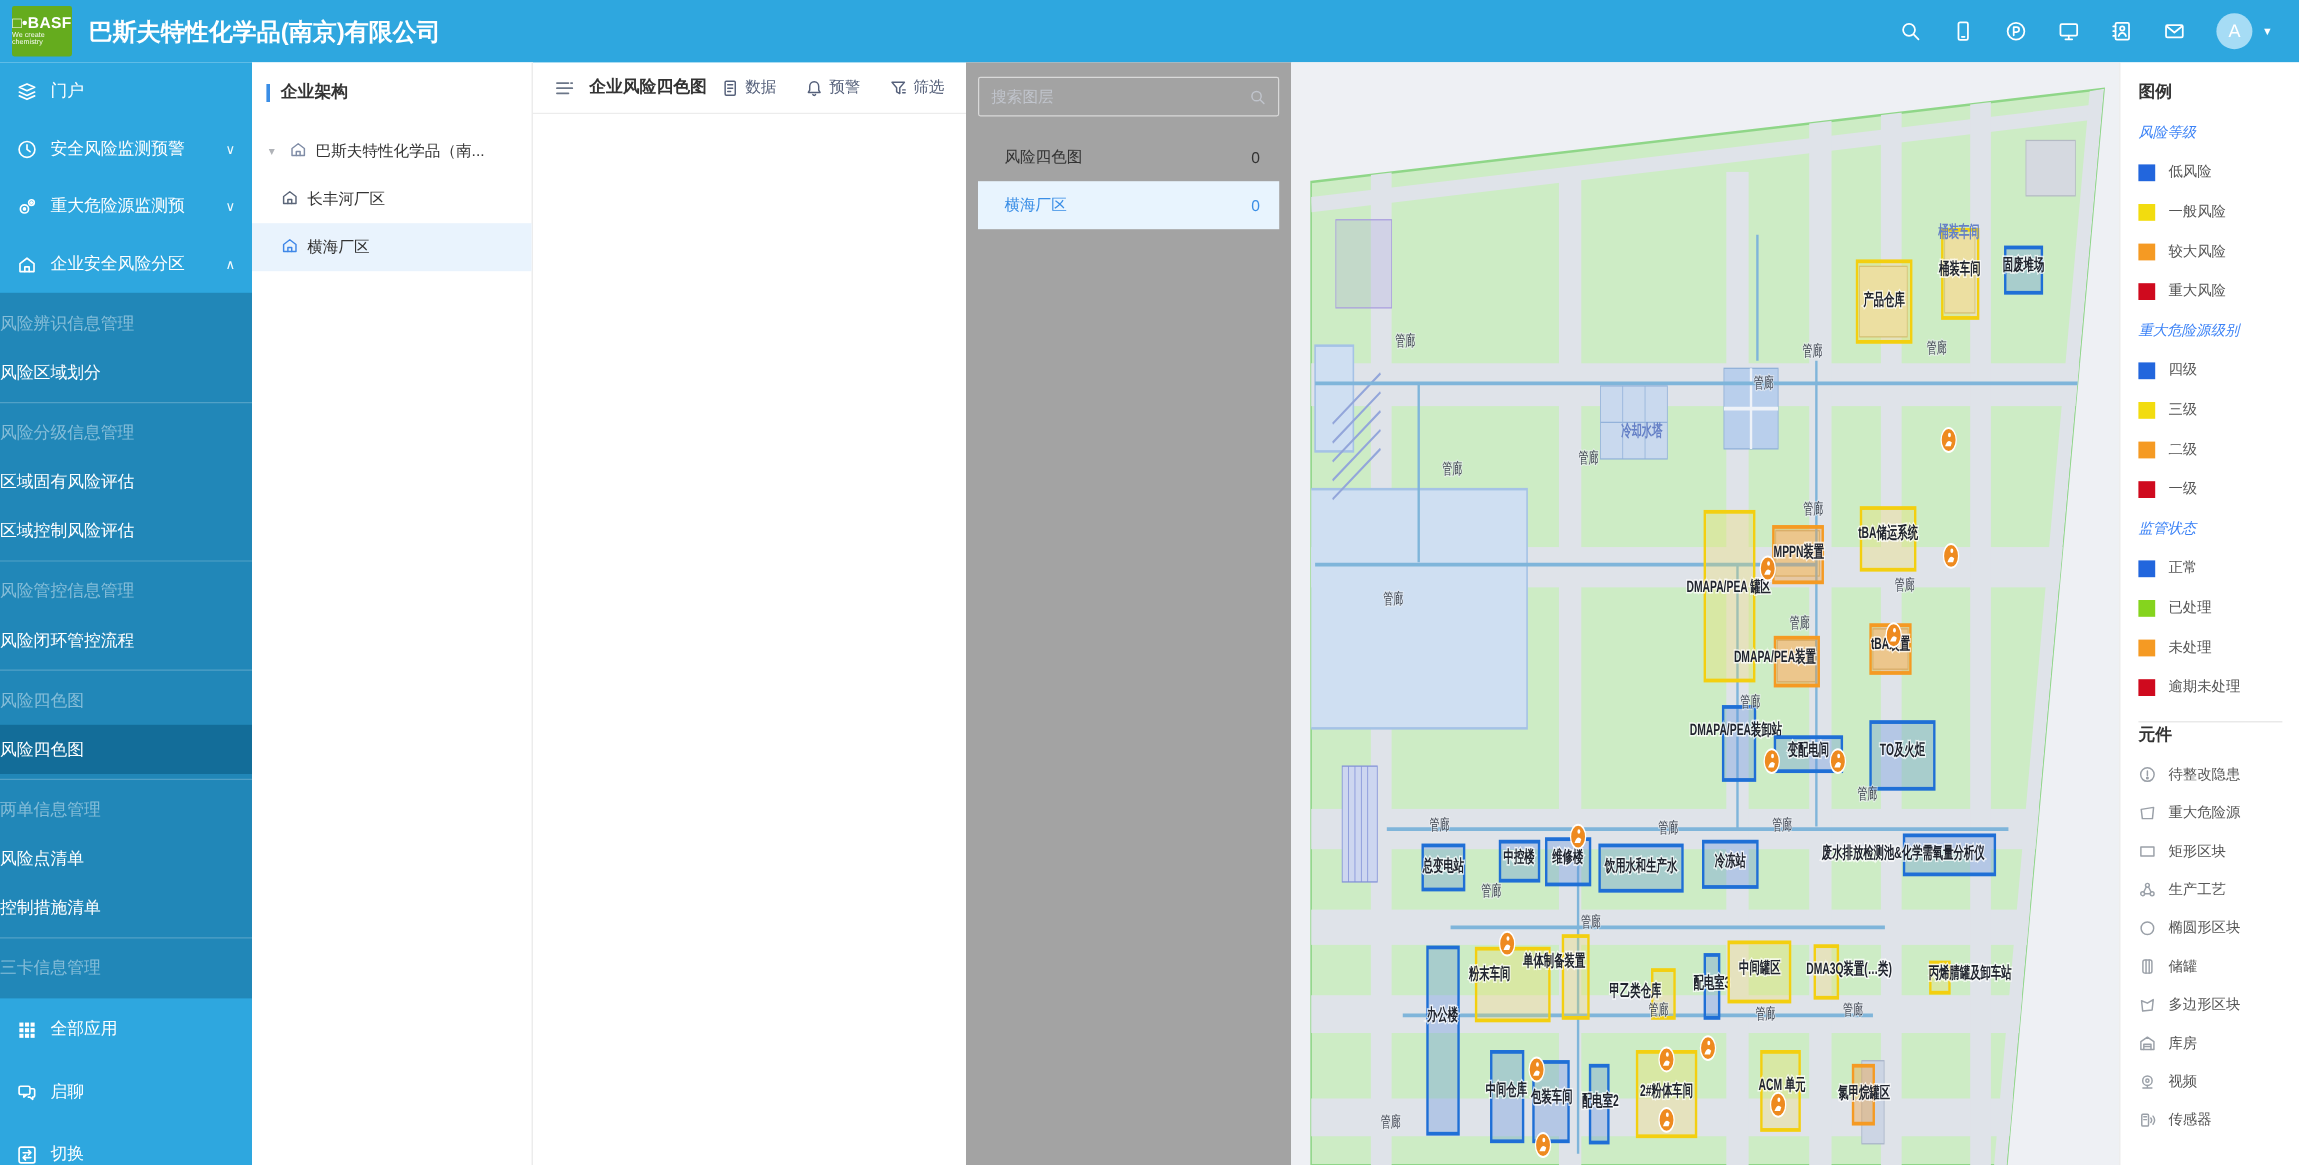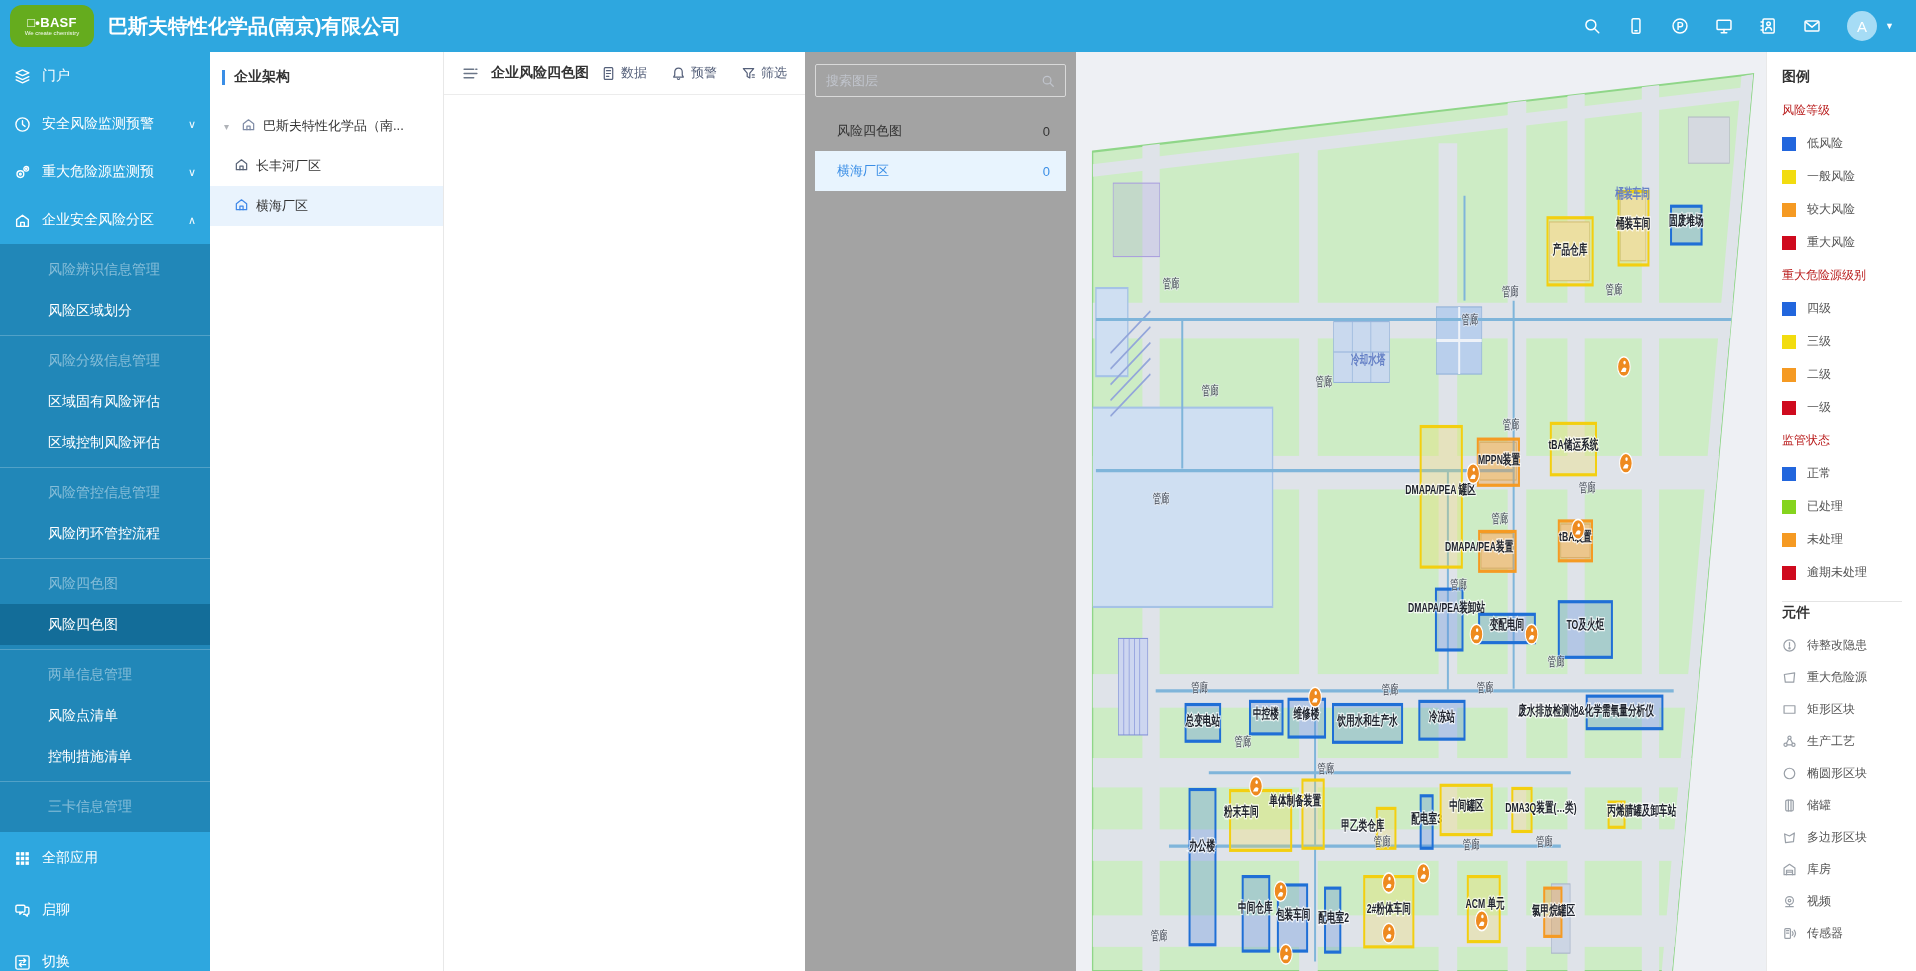--- a/index.html
+++ b/index.html
@@ -2,39 +2,39 @@
 <html><head>
 <meta charset="utf-8">
 <style>
   * { box-sizing: border-box; margin: 0; padding: 0; }
   html,body { width:1916px; height:971px; overflow:hidden;
     font-family:"Liberation Sans","DejaVu Sans",sans-serif; font-size:12px; color:#333; background:#fff; }
   :root{ --blue:#2ea7df; --sub-blue:#2187b8; --active-blue:#136d99; --logo-green:#65ac1e; --accent:#3a8ee6; }
 
   
   .topbar{ height:52px; background:var(--blue); display:flex; align-items:center; padding:0 22px 0 10px; gap:14px; color:#fff; }
-  .logo{ width:84px; height:42px; background:var(--logo-green); border-radius:12px; display:flex; flex-direction:column; align-items:center; justify-content:center; line-height:1.1; flex-shrink:0;}
+  .logo{ width:50px; height:42px; background:var(--logo-green); border-radius:2px; display:flex; flex-direction:column; align-items:center; justify-content:center; line-height:1.1; flex-shrink:0;}
   .logo-main{ font-weight:bold; font-size:13px; letter-spacing:.3px; }
   .logo-sub{ font-size:6px; opacity:.95; }
   .app-title{ font-size:20px; font-weight:bold; white-space:nowrap; }
   .top-icons{ margin-left:auto; display:flex; align-items:center; gap:26px; }
   .top-icons .ic{ width:18px; height:18px; color:#fff; }
   .avatar-wrap{ display:flex; align-items:center; gap:8px; }
   .avatar{ width:30px; height:30px; border-radius:50%; background:#a6dcf5; display:grid; place-items:center; font-size:15px; color:#fff; }
   .caret{ font-size:9px; color:#fff; }
 
   .content{ display:flex; height:919px; }
 
   
   .sidebar{ width:210px; background:var(--blue); color:#fff; flex-shrink:0; font-size:14px; overflow:hidden; display:flex; flex-direction:column;}
   .sb-item{ height:48px; display:flex; align-items:center; gap:11px; padding:0 14px; cursor:pointer; white-space:nowrap;}
   .sb-item .ic{ width:17px; height:17px; color:#fff; flex-shrink:0;}
   .sb-item .chev{ margin-left:auto; font-size:11px; opacity:.95;}
   .sb-sub{ background:var(--sub-blue); padding:5px 0; }
-  .sb-sub-item{ height:41px; line-height:41px; padding-left:48px; cursor:pointer; white-space:nowrap;}
+  .sb-sub-item{ height:41px; line-height:41px; cursor:pointer; white-space:nowrap;}
   .sb-sub-item.muted{ color:rgba(255,255,255,.45); }
   .sb-sub-item.active{ background:var(--active-blue); }
   .sb-divider{ border-top:1px solid rgba(255,255,255,.22); margin:4px 0 4px 0; }
   .sb-bottom .sb-item{ height:52px; }
 
   
   .tree-panel{ width:234px; flex-shrink:0; background:#fff; border-right:1px solid #e8e8e8; padding-top:16px; }
   .panel-title{ display:flex; align-items:center; gap:9px; padding-left:12px; font-size:14px; font-weight:bold; margin-bottom:20px;}
   .panel-title .bar{ width:3px; height:15px; background:var(--accent); }
   .tree-node{ height:40px; display:flex; align-items:center; gap:7px; font-size:13px; cursor:pointer; white-space:nowrap; overflow:hidden;}
@@ -67,21 +67,21 @@
   
   .map-wrap{ flex:1; min-width:0; background:#eef0f4; }
   .map-wrap svg{ width:100%; height:100%; display:block; }
   .zone-label{ font-size:13px; font-weight:bold; fill:#20242e; paint-order:stroke; stroke:rgba(255,255,255,.75); stroke-width:2.5px; }
   .road-label{ font-size:12.5px; fill:#3e4450; paint-order:stroke; stroke:rgba(235,238,242,.65); stroke-width:2px;}
   .area-label{ font-size:13px; font-weight:bold; fill:#6580c6; }
 
   
   .legend{ width:150px; flex-shrink:0; background:#fff; border-left:1px solid #e9e9e9; padding:16px 0 0 15px; overflow:hidden; }
   .legend-title{ font-size:14px; font-weight:bold; margin-bottom:4px;}
-  .lg-group-title{ color:#b91c1c; margin:16px 0 2px 0; }
+  .lg-group-title{ color:#3b82f6; margin:16px 0 2px 0;font-style:italic; }
   .lg-item{ display:flex; align-items:center; gap:11px; margin-top:16px; color:#555; }
   .lg-swatch{ width:14px; height:14px; flex-shrink:0;}
   .legend hr{ border:0; border-top:1px solid #e4e4e4; margin:20px 14px 2px 0; }
   .lg-el{ display:flex; align-items:center; gap:10px; margin-top:15px; color:#555;}
   .lg-el .ic{ width:15px; height:15px; color:#9aa0a8; flex-shrink:0;}
 </style>
 </head>
 <body>
 
 <header class="topbar">

